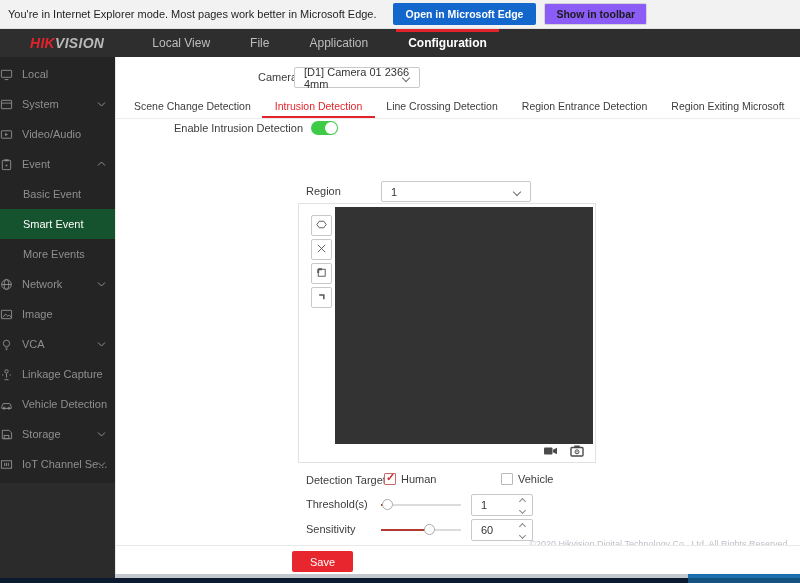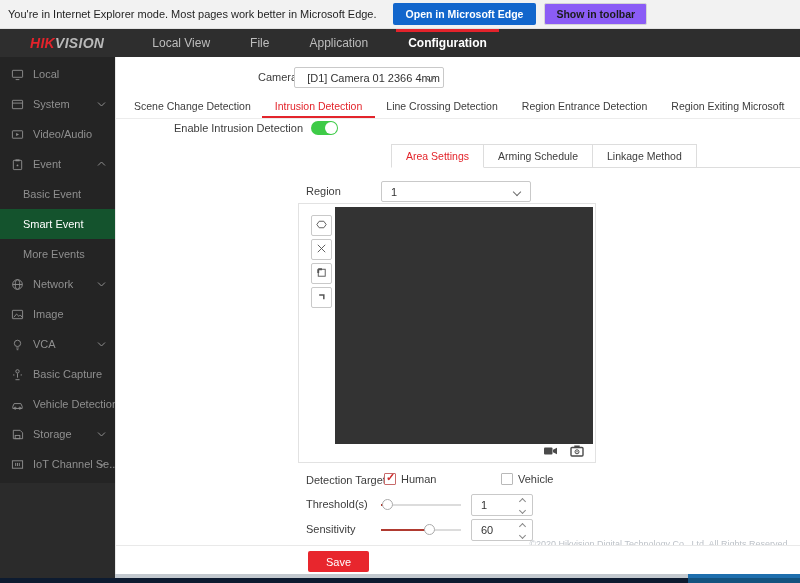--- a/index.html
+++ b/index.html
@@ -21,37 +21,37 @@
   .logo { margin-left:30px; font-style:italic; font-weight:bold; font-size:14px; letter-spacing:.3px; white-space:nowrap; }
   .logo .hik { color:#e3232b; } .logo .vision { color:#b9b9b9; }
   .nav { display:flex; margin-left:28px; }
   .nav-item { padding:0 20px; line-height:28px; font-size:12px; color:#bdbdbd; position:relative; cursor:pointer; white-space:nowrap; }
   .nav-item.active { color:#fff; font-weight:bold; }
   .nav-item.active::before { content:""; position:absolute; top:0; left:8px; right:8px; height:3px; background:#e3232b; }
 
   
   .sidebar { position:absolute; left:0; top:57px; width:115px; height:517px; background:#2b2b2b; }
   .side-list { background:#242424; padding:2px 0 4px 0; }
-  .side-item { height:30px; display:flex; align-items:center; padding-left:11px; position:relative;
+  .side-item { height:30px; display:flex; align-items:center; position:relative;
                color:#8f8f8f; font-size:11px; cursor:pointer; white-space:nowrap; }
   .side-item .s-icon { width:13px; height:13px; margin-right:9px; flex:0 0 13px; display:inline-flex; }
   .side-item.sub { padding-left:23px; }
   .side-item.selected { background:#14532d; color:#fff; }
   .chev { position:absolute; right:9px; top:12px; display:inline-flex; }
   .side-item svg { stroke:currentColor; }
 
   
   .content { position:absolute; left:115px; top:57px; width:685px; height:517px; background:#fff;
              border-left:1px solid #e8e8e8; }
   .lbl { font-size:11px; color:#3c3c3c; }
 
   .camera-label { position:absolute; left:142px; top:14px; }
   .select { position:absolute; height:21px; border:1px solid #c9c9c9; border-radius:2px; background:#fff;
             font-size:11px; color:#333; display:flex; align-items:center; padding-left:9px; cursor:pointer; }
-  .camera-select { left:178px; top:10px; width:150px;justify-content:center; }
+  .camera-select { left:178px; top:10px; width:126px; }
   .sel-chev { position:absolute; right:10px; top:7px; width:6px; height:6px;
               border-right:1px solid #6d6d6d; border-bottom:1px solid #6d6d6d; transform:rotate(45deg); }
 
   .tabs { position:absolute; left:0; top:39px; width:685px; height:23px; border-bottom:1px solid #ececec;
           display:flex; padding-left:18px; gap:24px; font-size:10.5px; color:#3c3c3c; }
   .tab { line-height:21px; position:relative; cursor:pointer; white-space:nowrap; }
   .tab.active { color:#e3242b; }
   .tab.active::after { content:""; position:absolute; left:-13px; right:-13px; bottom:0; height:2px; background:#e3242b; }
 
   .enable-row { position:absolute; left:58px; top:64px; display:flex; align-items:center; gap:8px; }
@@ -99,21 +99,21 @@
              background:#fff; font-size:11px; color:#333; }
   .spinbox.th { left:355px; top:437px; } .spinbox.se { left:355px; top:462px; }
   .spin-val { position:absolute; left:9px; top:4px; }
   .spin-arrows { position:absolute; right:7px; top:4px; display:flex; flex-direction:column; gap:4px; cursor:pointer; }
   .chev-up   { width:5px; height:5px; border-left:1px solid #888; border-top:1px solid #888; transform:rotate(45deg); }
   .chev-down { width:5px; height:5px; border-right:1px solid #888; border-bottom:1px solid #888; transform:rotate(45deg); }
 
   .copyright { position:absolute; right:10px; top:483px; height:5px; overflow:hidden;
                font-size:9px; line-height:9px; color:#bdc2c8; white-space:nowrap; }
   .panel-line { position:absolute; left:0; right:0; top:488px; height:1px; background:#e9e9e9; }
-  .save-btn { position:absolute; left:192px; top:494px; width:61px; height:21px; background:#e8262d;
+  .save-btn { position:absolute; left:176px; top:494px; width:61px; height:21px; background:#e8262d;
               color:#fff; font-size:11px; border:none; border-radius:2px; cursor:pointer; }
 
   
   .bottom-bar { position:absolute; left:0; top:574px; width:800px; height:9px; }
   .bb-top { height:4px; display:flex; }
   .bb-top .t1 { width:115px; background:#2b2b2b; } .bb-top .t2 { flex:1; background:#c3c9cf; }
   .bb-top .t3 { width:112px; background:#1e6fae; }
   .bb-bot { height:5px; display:flex; }
   .bb-bot .b1 { flex:1; background:#0d1b30; } .bb-bot .b2 { width:112px; background:#14537f; }
 </style>
@@ -247,21 +247,21 @@
 
     <div class="side-item">
       <span class="s-icon">
         <svg viewBox="0 0 14 14" width="13" height="13" fill="none">
             <circle cx="7" cy="3.6" r="1.8"></circle>
             <path d="M7 5.8v4.6M4.8 12.6h4.4"></path>
             <circle cx="3" cy="7.5" r="0.7" fill="currentColor" stroke="none"></circle>
             <circle cx="11" cy="7.5" r="0.7" fill="currentColor" stroke="none"></circle>
           </svg>
       </span>
-        <span>Basic Capture</span>
+        <span>Linkage Capture</span>
     </div>
 
     <div class="side-item">
       <span class="s-icon">
         <svg viewBox="0 0 14 14" width="13" height="13" fill="none">
             <path d="M2 9l1.4-3h7.2L12 9v2.3H2z"></path>
             <circle cx="4.5" cy="11" r="1.1"></circle>
             <circle cx="9.5" cy="11" r="1.1"></circle>
           </svg>
       </span>
@@ -317,26 +317,20 @@
     <div class="tab">Region Exiting Microsoft</div>
   </div>
 
   <div class="enable-row">
     <span class="lbl">Enable Intrusion Detection</span>
     <span class="toggle" id="enable-toggle">
         <span class="knob"></span>
       </span>
   </div>
 
-  <div class="subtabs">
-    <div class="subtab active">Area Settings</div>
-    <div class="subtab">Arming Schedule</div>
-    <div class="subtab">Linkage Method</div>
-    <div class="subtab-filler"></div>
-  </div>
 
   <span class="lbl region-label">Region</span>
   <div class="select region-select">
     <span>1</span>
     <span class="sel-chev"></span>
   </div>
 
   <div class="paint-area">
     <div class="tool" style="top:11px">
       <span><svg viewBox="0 0 14 14" width="13" height="13" fill="none">

